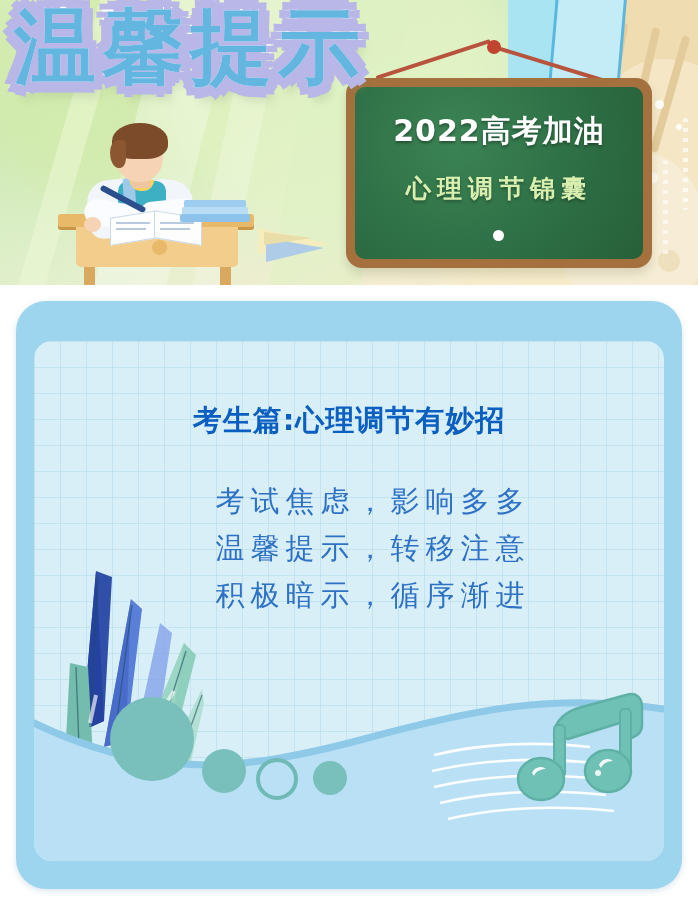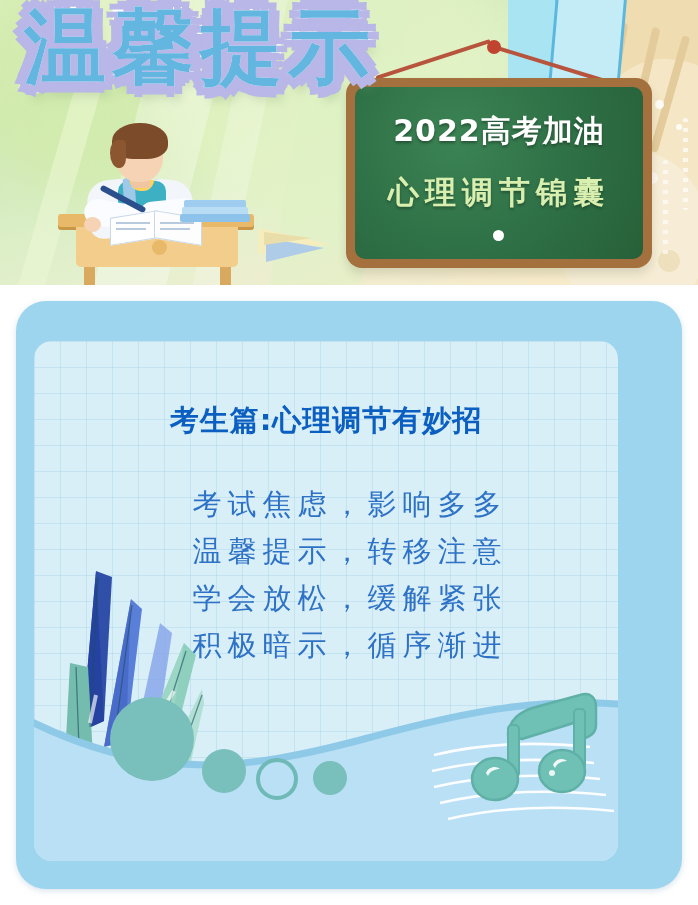--- a/index.html
+++ b/index.html
@@ -37,21 +37,21 @@
   .open-book{position:absolute;right:78px;top:-18px;width:130px;height:108px;}
   .ob-page{position:absolute;top:0;width:66px;height:104px;background:#a8e4f2;border:3px solid #5bb7dd;}
   .ob-left{left:0;transform:skewY(9deg) rotate(-5deg);border-radius:4px 2px 2px 8px;}
   .ob-right{left:62px;transform:skewY(-9deg) rotate(5deg);border-radius:2px 4px 8px 2px;background:#c3ecf7;}
   .dot-white{position:absolute;border-radius:50%;background:rgba(255,255,255,.85);}
   .dot-tan{position:absolute;border-radius:50%;background:#efe0bd;}
   .dot-col{position:absolute;width:5px;border-radius:3px;}
 
   
   #banner-title{
-    position:absolute;left:24px;top:6px;
+    position:absolute;left:14px;top:6px;
     font-size:82px;line-height:1;font-weight:bold;letter-spacing:6px;
     font-family:"DejaVu Sans","Liberation Sans",sans-serif;
     color:#63b6e0;
     -webkit-text-stroke:9px #ffffff;
     paint-order:stroke fill;
     text-shadow:
        0 0 0 #fff,
        11px 0 0 #b9b6e8, -11px 0 0 #b9b6e8, 0 11px 0 #b9b6e8, 0 -11px 0 #b9b6e8,
        8px 8px 0 #b9b6e8, -8px 8px 0 #b9b6e8, 8px -8px 0 #b9b6e8, -8px -8px 0 #b9b6e8,
        6px 14px 10px rgba(120,150,110,.28);
@@ -75,21 +75,21 @@
     background-image:radial-gradient(circle at 35% 30%,#3b8354 0%,#2e6f45 55%,#276038 100%);
     display:flex;flex-direction:column;align-items:center;
     padding-top:24px;position:relative;
   }
   #chalk-line-1{
     font-size:30px;font-weight:bold;color:#ffffff;letter-spacing:1px;
     font-family:"DejaVu Sans","Liberation Sans",sans-serif;
     text-shadow:0 2px 3px rgba(0,0,0,.35);
   }
   #chalk-line-2{
-    margin-top:20px;font-size:31px;font-weight:bold;color:#d9efb0;letter-spacing:6px;
+    margin-top:20px;font-size:25px;font-weight:bold;color:#d9efb0;letter-spacing:6px;
     font-family:"DejaVu Sans","Liberation Sans",sans-serif;
     text-shadow:0 2px 3px rgba(0,0,0,.3);
   }
   #chalk-dot{position:absolute;left:50%;margin-left:-6px;bottom:18px;width:11px;height:11px;border-radius:50%;background:#ffffff;}
 
   
   #student-illustration{position:absolute;left:36px;top:118px;width:230px;height:167px;z-index:4;}
   .si{position:absolute;}
   .si-desk-top{left:22px;top:96px;width:196px;height:13px;background:#e9b96a;border-radius:3px;box-shadow:0 3px 0 #c99748;}
   .si-desk-front{left:40px;top:109px;width:162px;height:40px;background:#f2cd8c;border-radius:0 0 5px 5px;}
@@ -125,21 +125,21 @@
   .pp3{border-top:6px solid transparent;border-bottom:7px solid transparent;border-left:48px solid #e9ddaa;left:6px;top:10px;}
 
   
   #content-panel{
     position:absolute;left:16px;top:301px;width:666px;height:588px;
     background:#9ed5ee;border-radius:30px;
     box-shadow:0 2px 6px rgba(130,170,195,.30);
     overflow:hidden;
   }
   #content-inner{
-    position:absolute;left:18px;top:40px;width:584px;height:520px;
+    position:absolute;left:18px;top:40px;width:630px;height:520px;
     background:#d9eff8;border-radius:18px;overflow:hidden;
     background-image:
       linear-gradient(to right,rgba(150,200,225,.30) 1px,transparent 1px),
       linear-gradient(to bottom,rgba(150,200,225,.30) 1px,transparent 1px);
     background-size:26px 26px;
   }
 
   
   #leaf-cluster{position:absolute;left:0px;top:230px;width:170px;height:230px;}
 
@@ -154,21 +154,21 @@
     position:absolute;left:0;top:60px;width:100%;text-align:center;
     font-size:29px;font-weight:bold;color:#0b5fc0;letter-spacing:1px;
     font-family:"DejaVu Sans","Liberation Sans",sans-serif;
     z-index:3;
   }
   #panel-lines{
     position:absolute;left:0;top:140px;width:100%;text-align:center;z-index:3;
   }
   .panel-line{
     font-size:29px;color:#2e72c6;letter-spacing:6px;line-height:1.62;
-    font-family:Liberation Sans, sans-serif;
+    font-family:Liberation Mono, monospace;
     white-space:nowrap;
     padding-left:48px;
   }
 </style>
 </head>
 <body>
 
 <div id="header-banner">
   <div class="hb-glow hb-g1"></div>
   <div class="hb-glow hb-g2"></div>
@@ -279,21 +279,20 @@
           <line x1="62" y1="124" x2="56" y2="152"></line>
         </g>
       </svg>
     </div>
 
     <div id="panel-heading">考生篇:心理调节有妙招</div>
 
     <div id="panel-lines">
       <div class="panel-line">考试焦虑，影响多多</div>
       <div class="panel-line">温馨提示，转移注意</div>
-      <div class="panel-line">学会放松，缓解紧张</div>
       <div class="panel-line">积极暗示，循序渐进</div>
     </div>
 
     <div id="wave-layer">
       <svg width="630" height="230" viewBox="0 0 630 230">
         <path d="M0 92 C 120 150, 210 140, 330 108 C 440 78, 520 62, 630 78 L630 230 L0 230 Z" fill="#b9e0f4"></path>
         <path d="M0 92 C 120 150, 210 140, 330 108 C 440 78, 520 62, 630 78" stroke="#8ec9e8" stroke-width="7" fill="none" stroke-linecap="round"></path>
         <circle cx="118" cy="108" r="42" fill="#79bfbb"></circle>
         <circle cx="190" cy="140" r="22" fill="#79bfbb"></circle>
         <circle cx="243" cy="148" r="19" fill="none" stroke="#6fb9b6" stroke-width="4"></circle>

